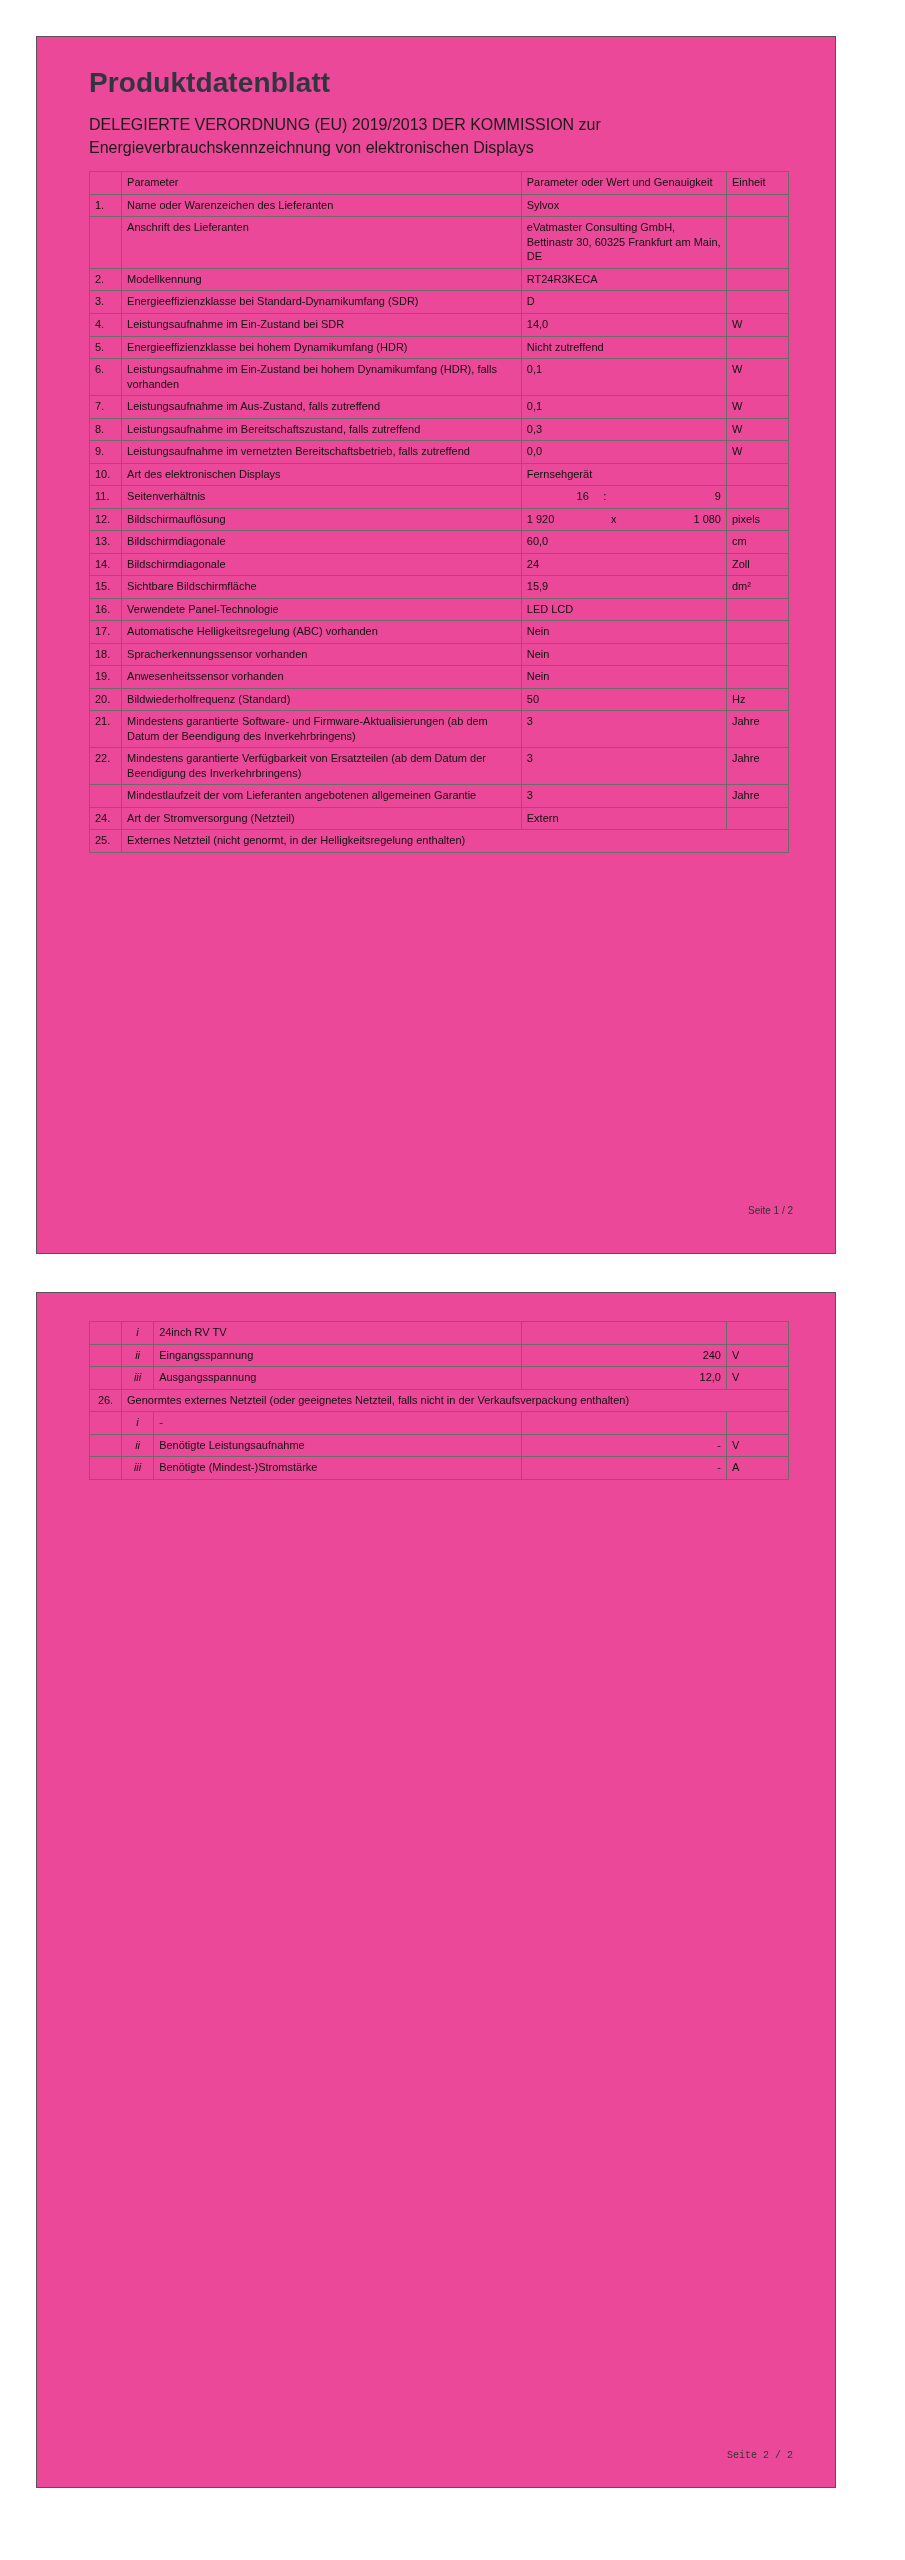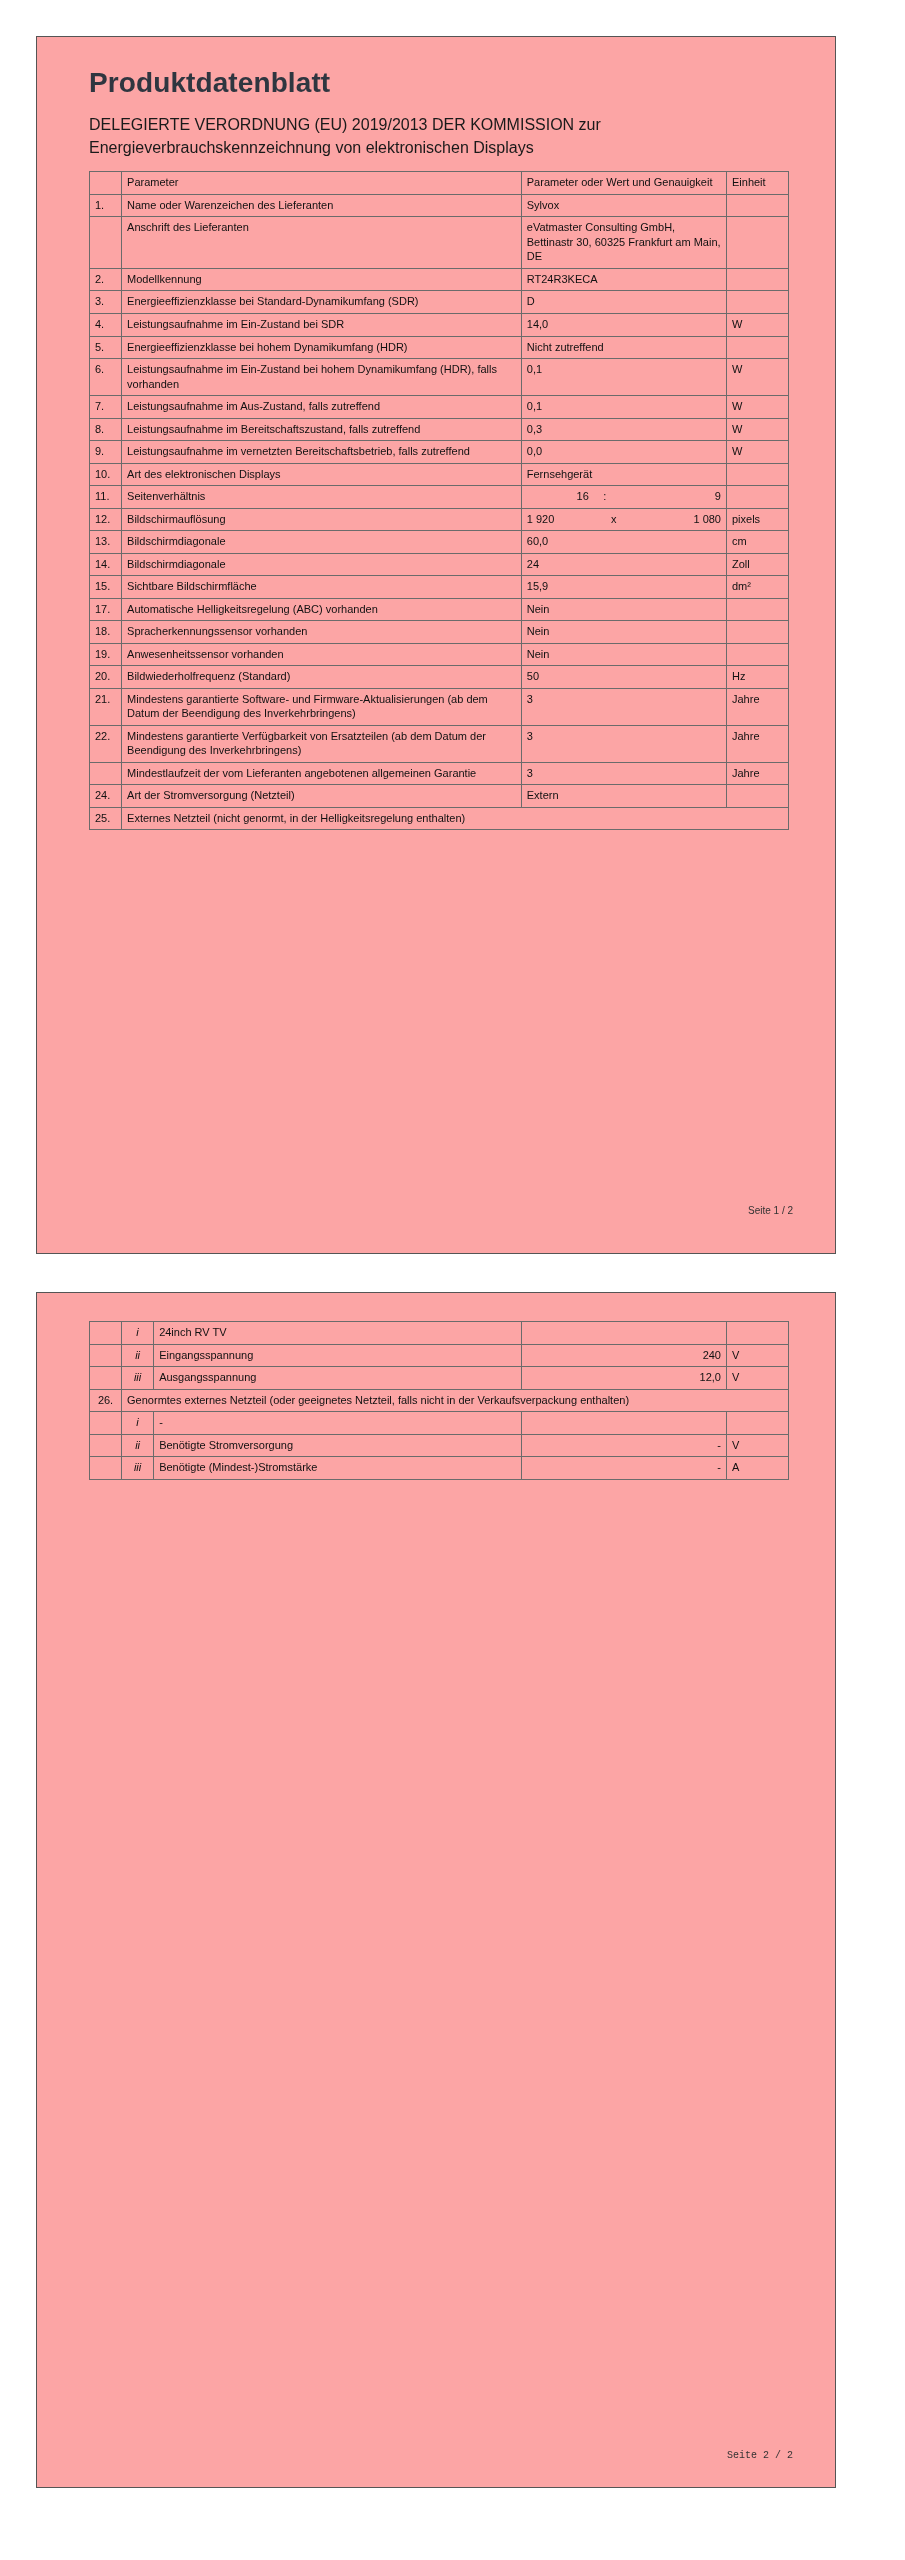--- a/index.html
+++ b/index.html
@@ -20,21 +20,21 @@
     width: 905px;
     min-height: 2560px;
     box-sizing: border-box;
   }
 
   
   .sheet {
     position: absolute;
     box-sizing: border-box;
     border: 1px solid #555;
-    background: #fca5a5;
+    background: #ec4899;
   }
   .sheet-1 {
     left: 36px;
     top: 36px;
     width: 800px;
     height: 1218px;
     padding: 0;
   }
   .sheet-2 {
     left: 36px;
@@ -268,20 +268,26 @@
             <td class="col-val right">24</td>
             <td class="col-unit">Zoll</td>
           </tr>
           <tr>
             <td class="col-num num">15.</td>
             <td class="col-par">Sichtbare Bildschirmfläche</td>
             <td class="col-val right">15,9</td>
             <td class="col-unit">dm²</td>
           </tr>
           <tr>
+            <td class="col-num num">16.</td>
+            <td class="col-par">Verwendete Panel-Technologie</td>
+            <td class="col-val right">LED LCD</td>
+            <td class="col-unit"></td>
+          </tr>
+          <tr>
             <td class="col-num num">17.</td>
             <td class="col-par">Automatische Helligkeitsregelung (ABC) vorhanden</td>
             <td class="col-val right">Nein</td>
             <td class="col-unit"></td>
           </tr>
           <tr>
             <td class="col-num num">18.</td>
             <td class="col-par">Spracherkennungssensor vorhanden</td>
             <td class="col-val right">Nein</td>
             <td class="col-unit"></td>
@@ -370,21 +376,21 @@
           <tr>
             <td class="col-num2 num"></td>
             <td class="col-rom roman">i</td>
             <td class="col-par2">-</td>
             <td class="col-val2"></td>
             <td class="col-unit2"></td>
           </tr>
           <tr>
             <td class="col-num2 num"></td>
             <td class="col-rom roman">ii</td>
-            <td class="col-par2">Benötigte Stromversorgung</td>
+            <td class="col-par2">Benötigte Leistungsaufnahme</td>
             <td class="col-val2 right">-</td>
             <td class="col-unit2">V</td>
           </tr>
           <tr>
             <td class="col-num2 num"></td>
             <td class="col-rom roman">iii</td>
             <td class="col-par2">Benötigte (Mindest-)Stromstärke</td>
             <td class="col-val2 right">-</td>
             <td class="col-unit2">A</td>
           </tr>

